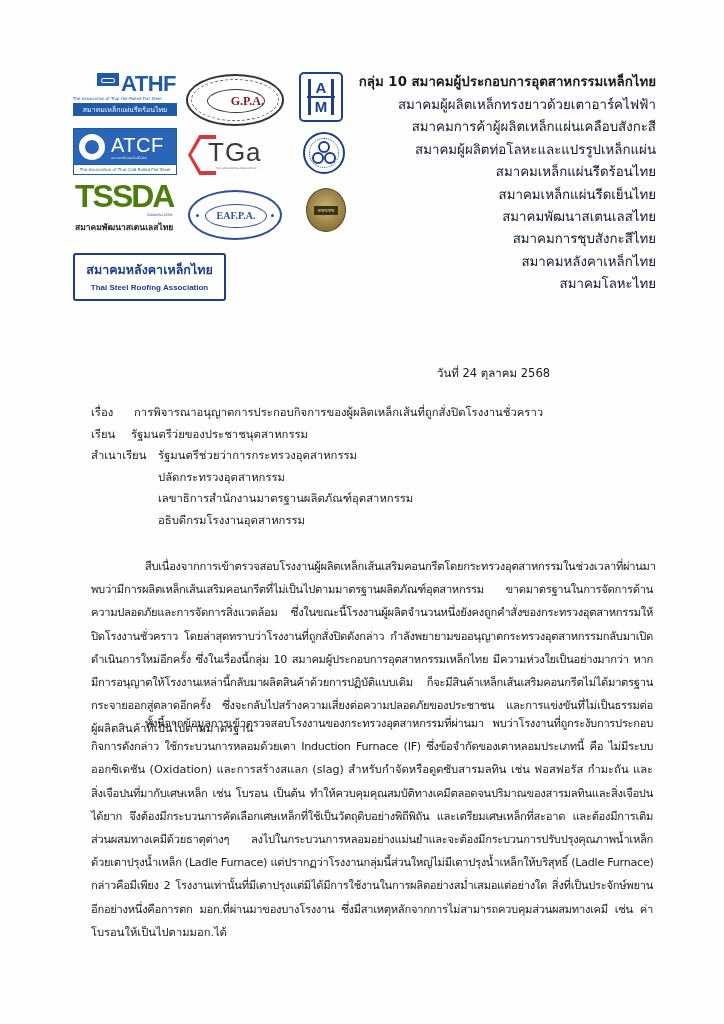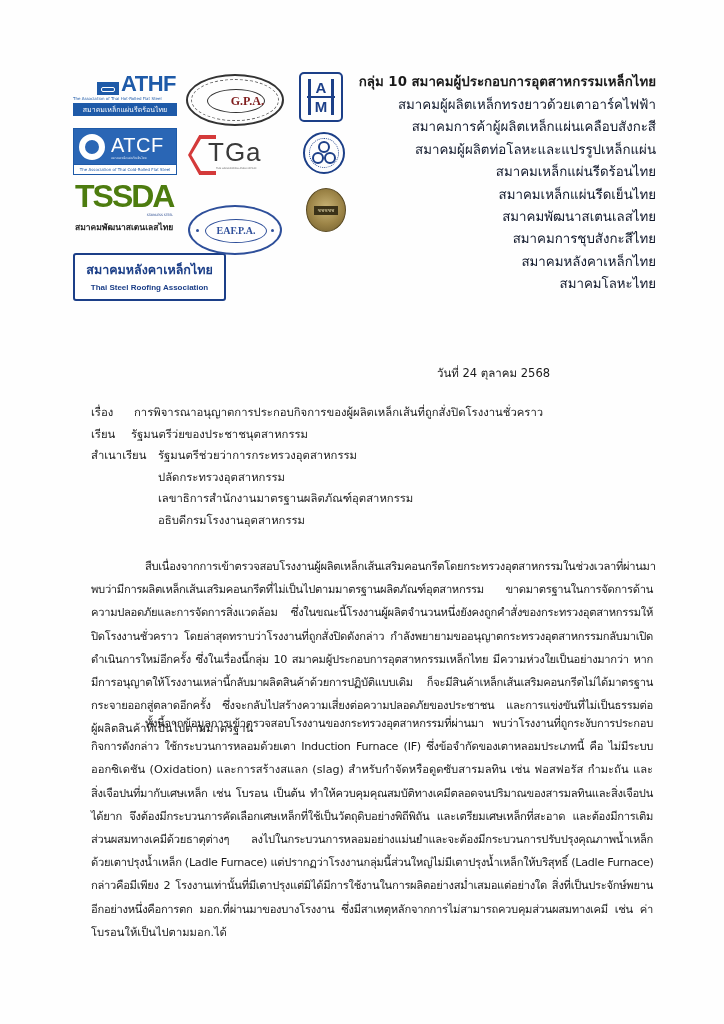--- a/index.html
+++ b/index.html
@@ -2,21 +2,21 @@
 <html><head>
 <meta charset="utf-8">
 <style>
   html, body { margin: 0; padding: 0; background: #ffffff; }
   body { width: 724px; height: 1024px; position: relative; overflow: hidden; font-family: "DejaVu Sans", "Liberation Sans", sans-serif; color: #1a1a1a; }
   .page { position: absolute; left: 0; top: 0; width: 724px; height: 1024px; background: #fefefe; }
 
   
   .logo { position: absolute; box-sizing: border-box; }
   .athf { left: 73px; top: 73px; width: 104px; height: 50px; }
-  .athf .top { display: flex; align-items: flex-end; height: 22px; padding-left: 24px; }
+  .athf .top { display: flex; align-items: flex-start; height: 22px; padding-left: 24px; }
   .athf .mark { width: 22px; height: 13px; background: #1e5aa8; margin-right: 2px; position: relative; }
   .athf .mark::after { content: ""; position: absolute; left: 4px; top: 5px; width: 12px; height: 3px; border: 1px solid #fff; border-radius: 2px; }
   .athf .abbr { font-family: "Liberation Sans", sans-serif; font-weight: bold; font-size: 22px; color: #1e5aa8; letter-spacing: -0.5px; line-height: 22px; }
   .athf .en { font-size: 4px; color: #1e5aa8; white-space: nowrap; margin-top: 1px; }
   .athf .th { background: #1e5aa8; color: #fff; font-size: 7px; text-align: center; margin-top: 2px; padding: 1px 0; white-space: nowrap; }
 
   .atcf { left: 73px; top: 128px; width: 104px; height: 47px; background: #2a66b5; border: 1px solid #1e5aa8; }
   .atcf .ring { position: absolute; left: 5px; top: 5px; width: 26px; height: 26px; border-radius: 50%; border: 6px solid #fff; box-sizing: border-box; }
   .atcf .abbr { position: absolute; left: 37px; top: 6px; font-family: "Liberation Sans", sans-serif; font-size: 20px; color: #fff; letter-spacing: 0.5px; line-height: 20px; }
   .atcf .sub { position: absolute; left: 37px; top: 27px; font-size: 3px; color: #dfe8f5; white-space: nowrap; }
@@ -33,21 +33,21 @@
 
   .gpa { left: 186px; top: 74px; width: 98px; height: 52px; border-radius: 50%; border: 2px solid #333; }
   .gpa .inner { position: absolute; left: 19px; top: 13px; width: 56px; height: 22px; border-radius: 50%; border: 1.5px solid #333; text-align: right; font-family: "Liberation Serif", serif; font-weight: bold; font-size: 12px; line-height: 22px; color: #7f1d1d; }
   .gpa .ring { position: absolute; inset: 3px; border-radius: 50%; border: 1px dashed #666; }
 
   .tga { left: 186px; top: 130px; width: 100px; height: 52px; }
   .tga .hexfill { position: absolute; left: 2px; top: 5px; width: 28px; height: 40px; background: #d43a3a; clip-path: polygon(40% 0, 100% 0, 100% 10%, 46% 10%, 12% 50%, 46% 90%, 100% 90%, 100% 100%, 40% 100%, 0 50%); }
   .tga .abbr { position: absolute; left: 22px; top: 9px; font-family: "Liberation Sans", sans-serif; font-size: 26px; color: #3a3a3a; letter-spacing: 1px; line-height: 26px; }
   .tga .sub { position: absolute; left: 30px; top: 37px; font-size: 2.5px; color: #666; white-space: nowrap; }
 
-  .eafpa { left: 188px; top: 205px; width: 94px; height: 50px; border-radius: 50%; border: 2px solid #2e4f9a; }
+  .eafpa { left: 188px; top: 190px; width: 94px; height: 50px; border-radius: 50%; border: 2px solid #2e4f9a; }
   .eafpa .inner { position: absolute; left: 15px; top: 12px; width: 60px; height: 22px; border-radius: 50%; border: 1.5px solid #2e4f9a; text-align: center; font-family: "Liberation Serif", serif; font-weight: bold; font-size: 10px; line-height: 22px; color: #2e4f9a; }
   .eafpa .dotl, .eafpa .dotr { position: absolute; top: 22px; width: 3px; height: 3px; border-radius: 50%; background: #2e4f9a; }
   .eafpa .dotl { left: 6px; } .eafpa .dotr { right: 6px; }
 
   .aim { left: 299px; top: 72px; width: 44px; height: 50px; border: 2px solid #1c3f88; border-radius: 5px; }
   .aim .a, .aim .m { position: absolute; left: 0; right: 0; text-align: center; font-family: "Liberation Sans", sans-serif; font-weight: bold; font-size: 15px; color: #1c3f88; line-height: 15px; }
   .aim .a { top: 6px; } .aim .m { top: 25px; }
   .aim .bar { position: absolute; top: 22px; left: 6px; right: 6px; height: 2px; background: #1c3f88; }
   .aim .vl, .aim .vr { position: absolute; top: 5px; bottom: 5px; width: 3px; background: #1c3f88; }
   .aim .vl { left: 7px; } .aim .vr { right: 7px; }

